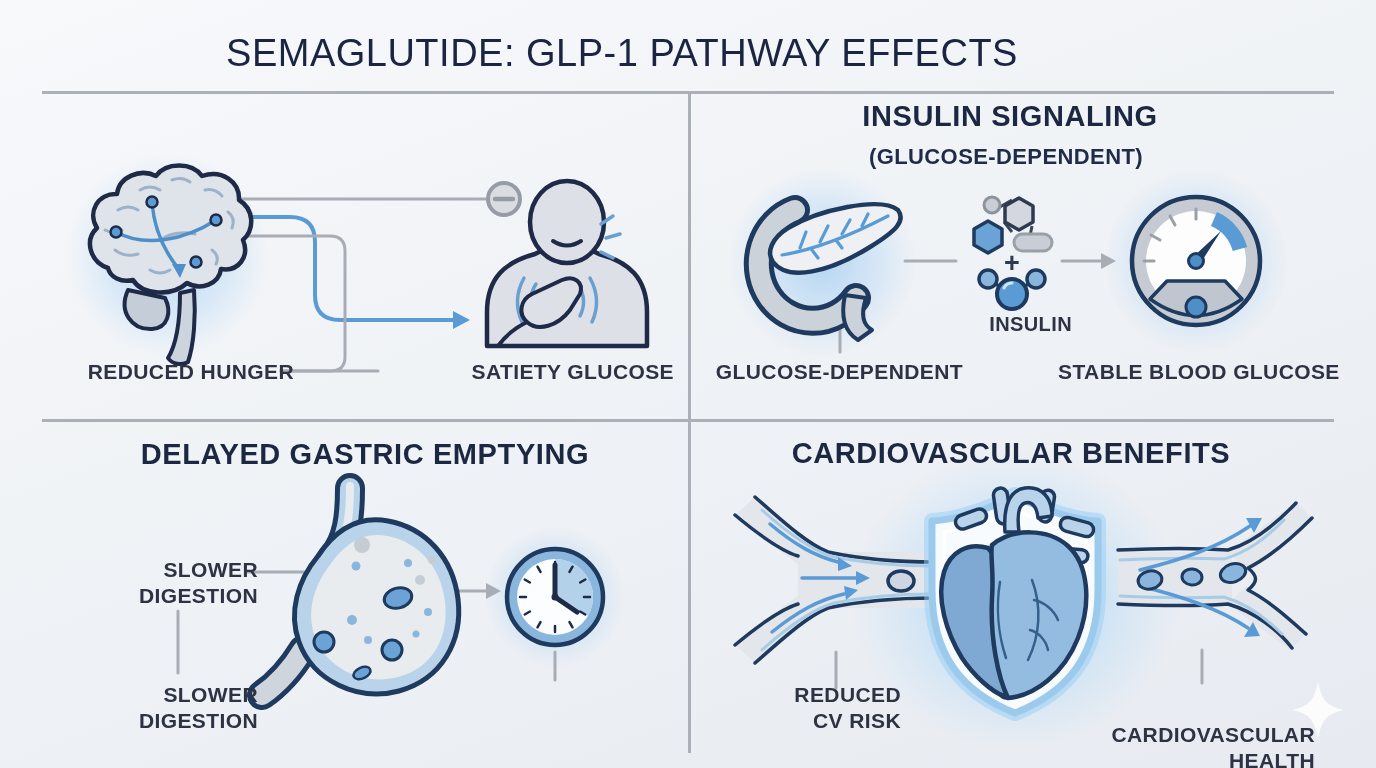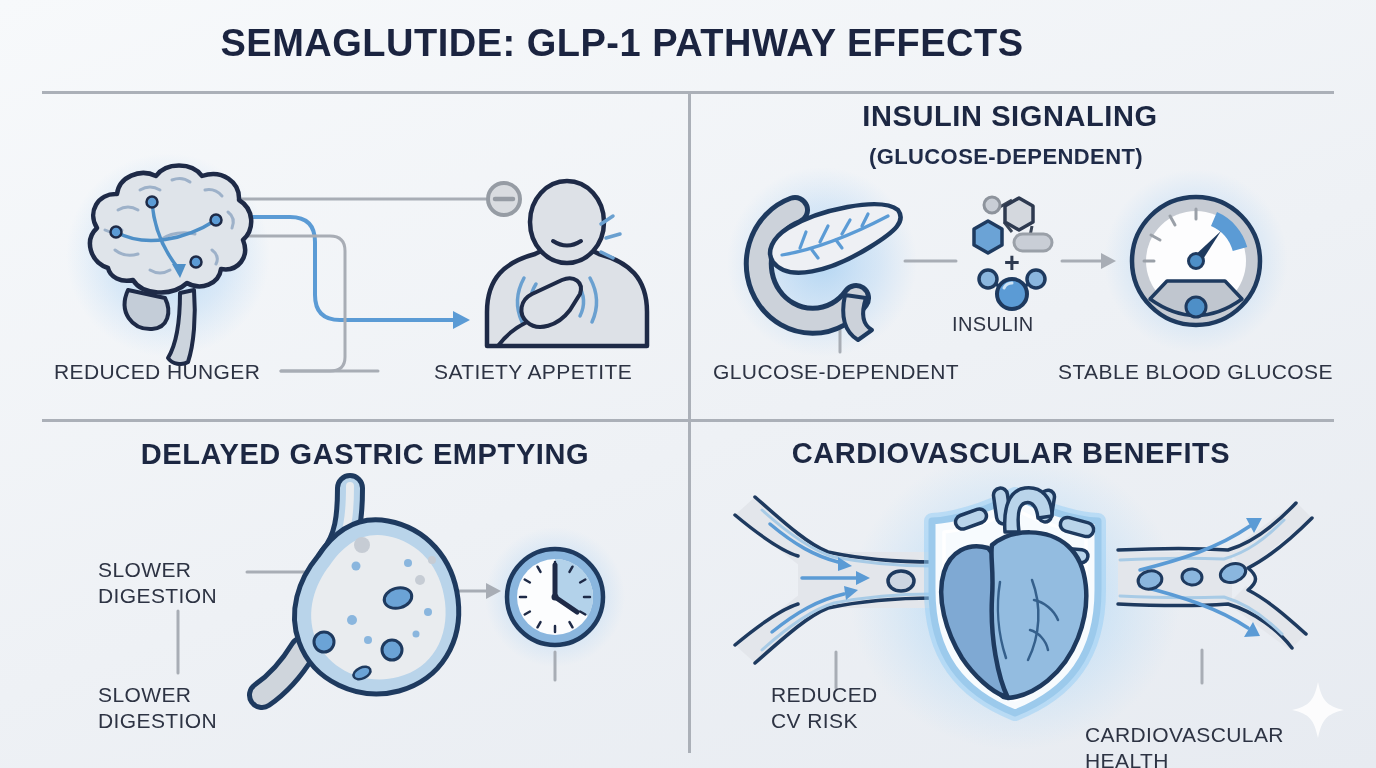--- a/index.html
+++ b/index.html
@@ -4,38 +4,38 @@
 <style>
   html,body{margin:0;padding:0;}
   #stage{
     position:relative;
     width:1376px;height:768px;
     overflow:hidden;
     background:linear-gradient(160deg,#f7f9fb 0%,#eef1f5 55%,#e7ebf1 100%);
     font-family:"Liberation Sans",sans-serif;
   }
   .title{
-    position:absolute;left:0;top:22px;width:1244px;
+    position:absolute;left:0;top:32px;width:1244px;
     text-align:center;
-    font-weight:bold;font-size:38px;letter-spacing:.5px;
+    font-weight:normal;font-size:38px;letter-spacing:.5px;
     color:#1b2440;
   }
   .heading{
     position:absolute;text-align:center;
     font-weight:bold;font-size:29px;letter-spacing:.6px;
     color:#1c2742;
   }
   .subheading{
     position:absolute;text-align:center;
     font-weight:bold;font-size:22px;letter-spacing:.4px;
     color:#1f2b48;
   }
   .label{
-    position:absolute;text-align:left;
-    font-weight:normal;font-size:21px;letter-spacing:.4px;line-height:1.22;
+    position:absolute;text-align:right;
+    font-weight:bold;font-size:21px;letter-spacing:.4px;line-height:1.22;
     color:#2d3343;
   }
   .nowrap{white-space:nowrap;}
   .divider{position:absolute;background:#abb0b8;}
   .plus{
     position:absolute;text-align:center;
     font-weight:bold;font-size:27px;color:#2e3a50;
   }
   svg{position:absolute;left:0;top:0;}
 </style>
@@ -337,21 +337,21 @@
     <path d="M1318,682 C1322,700 1326,706 1344,710 C1326,714 1322,720 1318,738 C1314,720 1310,714 1292,710 C1310,706 1314,700 1318,682 Z" fill="rgba(255,255,255,0.85)"></path>
   </svg>
 
   <div class="divider" style="left:42px;top:91px;width:1292px;height:2.5px"></div>
   <div class="divider" style="left:688px;top:91px;width:2.5px;height:662px"></div>
   <div class="divider" style="left:42px;top:419px;width:1292px;height:2.5px"></div>
 
   <div class="title">SEMAGLUTIDE: GLP-1 PATHWAY EFFECTS</div>
 
   <div class="label nowrap" style="left:54px;width:240px;top:359px">REDUCED HUNGER</div>
-  <div class="label nowrap" style="left:434px;width:240px;top:359px">SATIETY APPETITE</div>
+  <div class="label nowrap" style="left:434px;width:240px;top:359px">SATIETY GLUCOSE</div>
 
   <div class="heading" style="left:785px;width:450px;top:100px">INSULIN SIGNALING</div>
   <div class="subheading" style="left:781px;width:450px;top:144px">(GLUCOSE-DEPENDENT)</div>
   <div class="plus" style="left:992px;width:40px;top:248px">+</div>
   <div class="label nowrap" style="left:952px;width:120px;top:312px;font-size:20px">INSULIN</div>
   <div class="label nowrap" style="left:713px;width:250px;top:359px">GLUCOSE-DEPENDENT</div>
   <div class="label nowrap" style="left:1058px;width:270px;top:359px">STABLE BLOOD GLUCOSE</div>
 
   <div class="heading" style="left:140px;width:450px;top:438px">DELAYED GASTRIC EMPTYING</div>
   <div class="label" style="left:98px;width:160px;top:557px">SLOWER DIGESTION</div>

